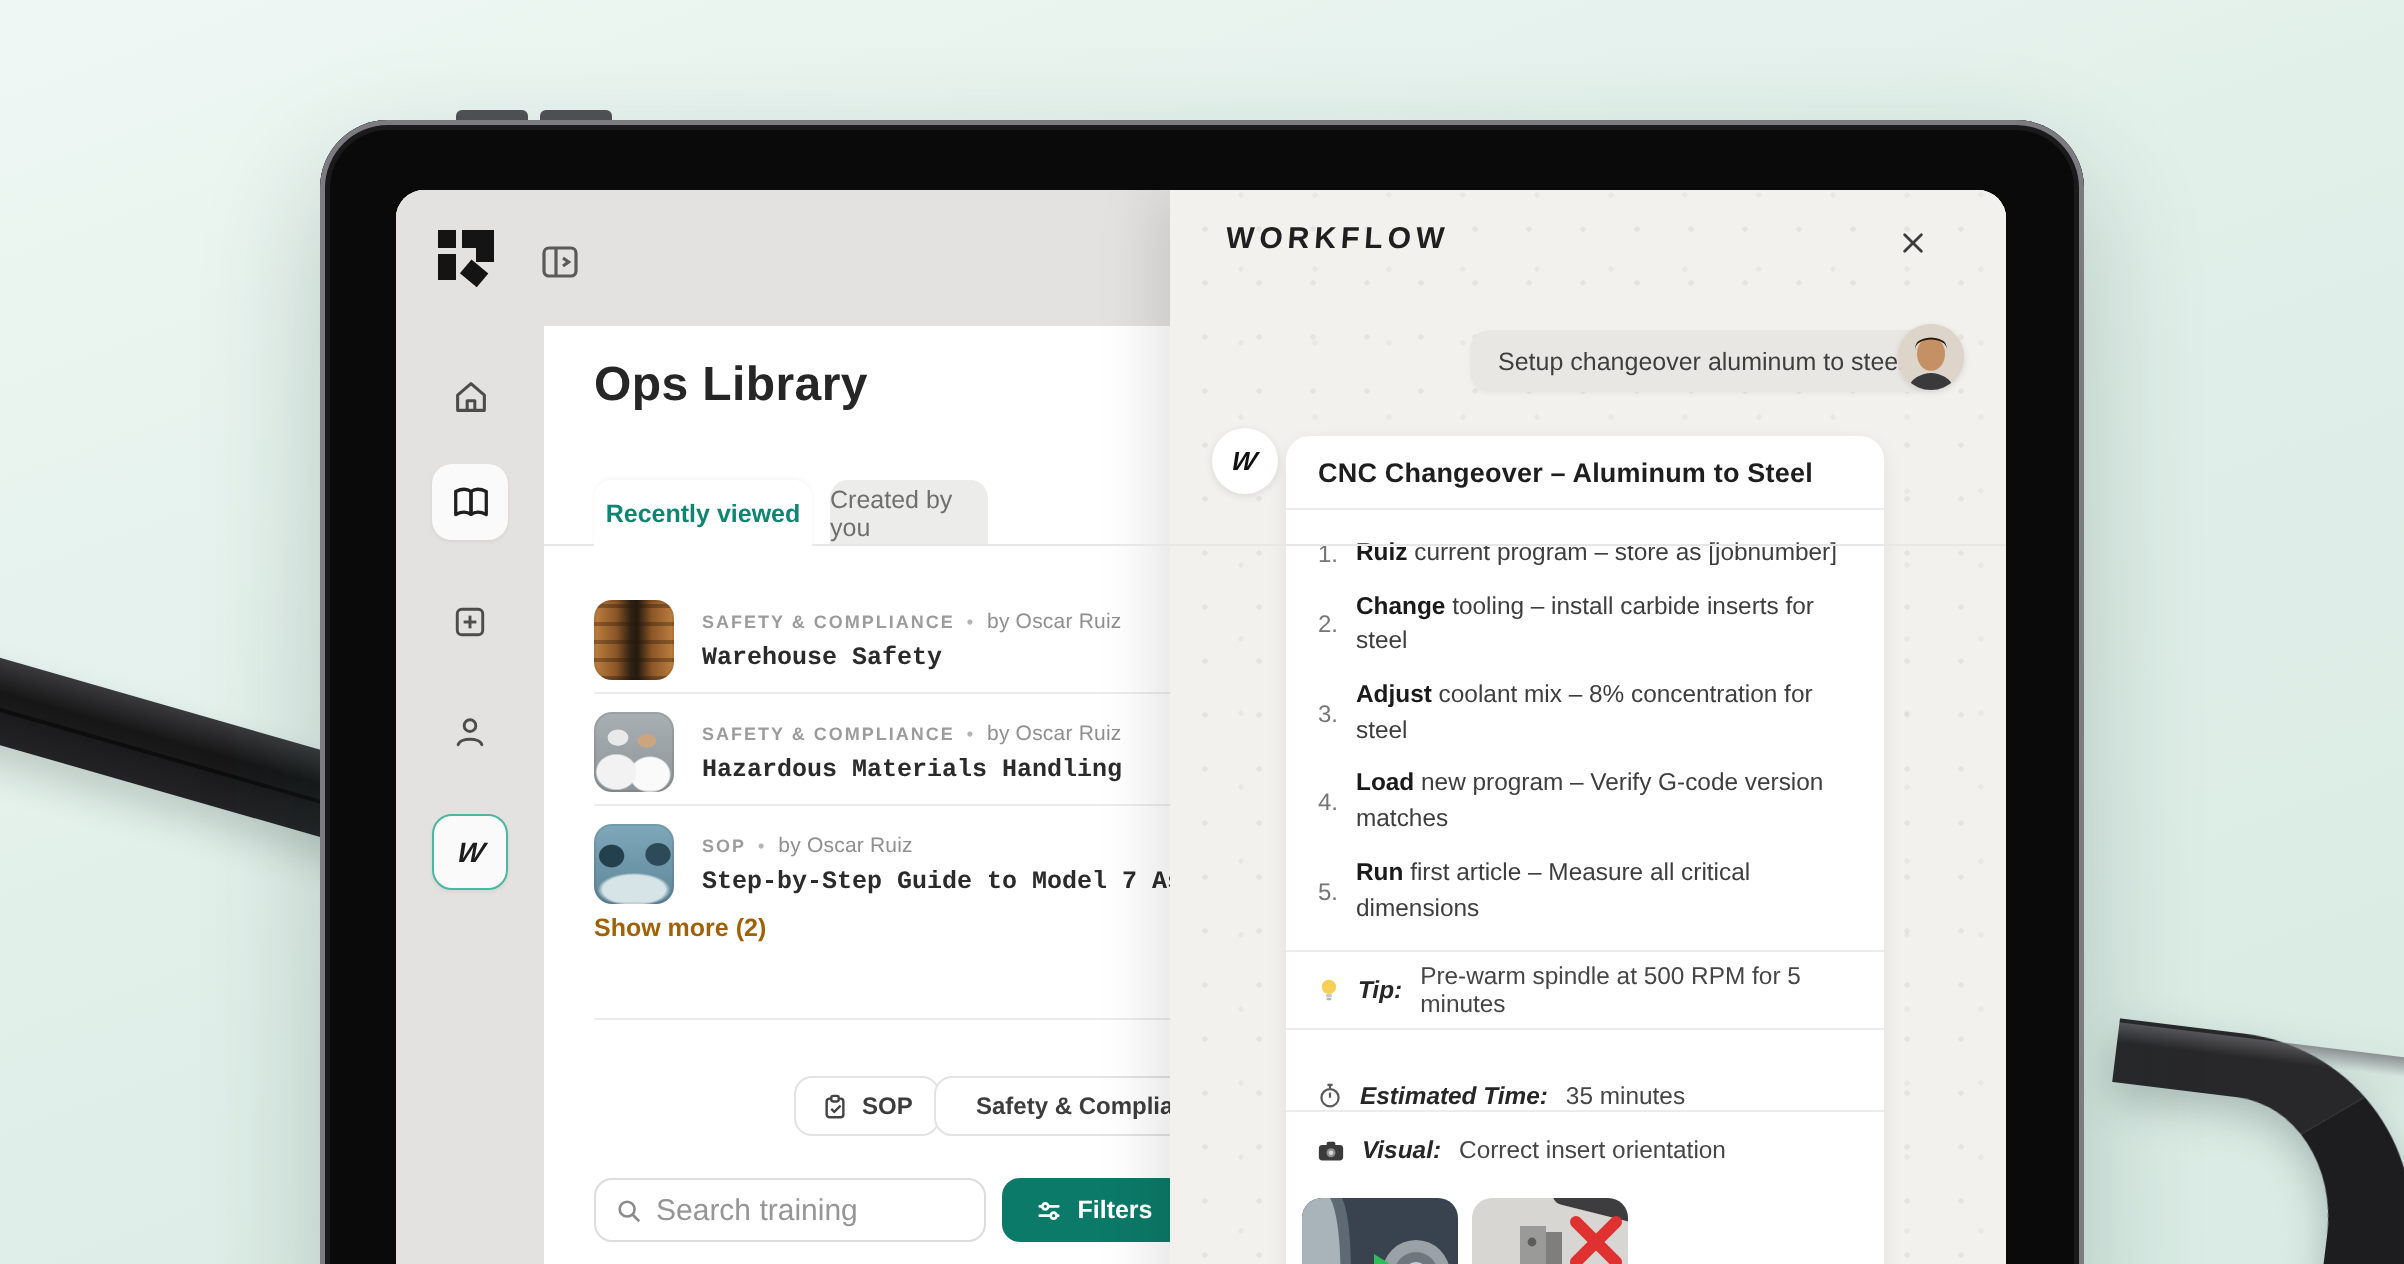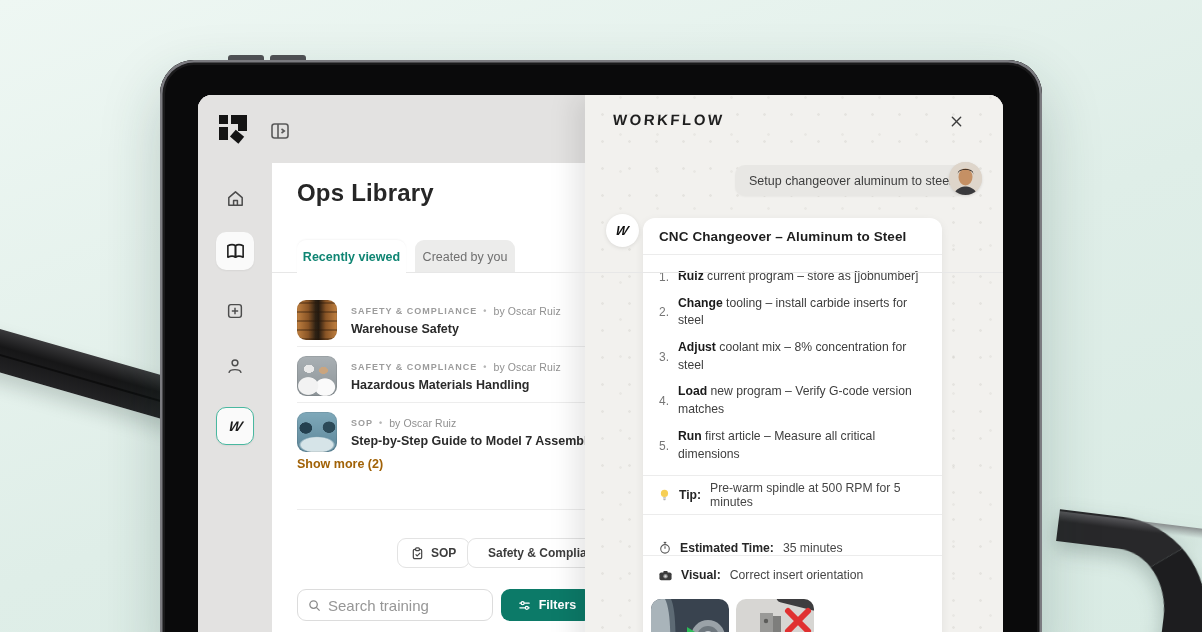--- a/index.html
+++ b/index.html
@@ -53,21 +53,21 @@
   .side-tile{ left:18px; width:38px; height:38px; border-radius:10px; background:#fafafa;
     display:flex; align-items:center; justify-content:center; cursor:pointer; box-shadow:0 1px 2px rgba(0,0,0,.06); }
   .side-tile.wf{ border:1px solid #49b8a0; }
   .wf-w{ font-weight:700; font-style:italic; font-size:14px; letter-spacing:-1px; color:#1c1c1c; transform:skewX(-12deg); }
 
   .page-title{ left:99px; top:84px; font-size:24px; font-weight:700; color:#262626; letter-spacing:.2px; }
 
   .tab{ top:145px; height:33px; border-radius:9px 9px 0 0; display:flex; align-items:center; justify-content:center;
     font-size:12.5px; font-weight:700; cursor:pointer; }
   .tab.active{ left:99px; width:109px; background:#fff; color:#0f8573; box-shadow:0 -1px 2px rgba(0,0,0,.04); z-index:3;text-align:center; }
-  .tab.inactive{ left:217px; width:100px; background:#ececeb; color:#6f6f6f; font-weight:400; }
+  .tab.inactive{ left:217px; width:79px; background:#ececeb; color:#6f6f6f; font-weight:400; }
   .tab-divider{ left:0; top:177px; width:731px; height:1px; background:#e7e7e7; z-index:2; }
 
   .row{ left:99px; width:480px; height:56px; display:flex; align-items:center; gap:14px; cursor:pointer; }
   .row-divider{ left:99px; width:480px; height:1px; background:#ededed; }
   .thumb{ width:40px; height:40px; border-radius:9px; flex:none; box-shadow:inset 0 0 0 1px rgba(0,0,0,.08); }
   .thumb.warehouse{
     background:
       repeating-linear-gradient(0deg, rgba(40,22,8,.35) 0 2px, transparent 2px 9px),
       linear-gradient(90deg,#c08040 0%,#8a5526 28%,#2f2214 46%,#241a10 54%,#8a5526 72%,#c08040 100%);
   }
@@ -82,21 +82,21 @@
   .thumb.assembly{
     background:
       radial-gradient(10px 9px at 22% 40%, #24404f 60%, transparent 66%),
       radial-gradient(10px 9px at 80% 38%, #2c4a58 60%, transparent 66%),
       radial-gradient(26px 12px at 50% 82%, #d6e4e8 60%, transparent 70%),
       linear-gradient(#7fa9ba,#5d8699);
   }
   .row-meta{ font-size:9px; font-weight:700; letter-spacing:1px; color:#9c9c9c; display:flex; align-items:center; gap:6px; }
   .row-meta .by{ font-weight:400; font-size:10.5px; letter-spacing:.1px; color:#909090; text-transform:none; }
   .row-meta .dot{ color:#b5b5b5; font-size:9px; }
-  .row-title{ font-size:12.5px; font-weight:700; color:#2b2b2b; margin-top:5px; }
+  .row-title{ font-size:12.5px; font-weight:700; color:#2b2b2b; margin-top:5px;font-family:Liberation Mono, monospace; }
 
   .show-more{ left:99px; top:362px; font-size:12.5px; font-weight:700; color:#a16207; cursor:pointer; }
   .section-divider{ left:99px; top:414px; width:632px; height:1px; background:#ececec; }
 
   .pill{ top:443px; height:30px; border-radius:9px; display:flex; align-items:center; gap:7px;
     padding:0 13px; font-size:12px; font-weight:600; cursor:pointer; white-space:nowrap; }
   .pill.active{ left:99px; background:#d9ece5; color:#0f8573; }
   .pill.ghost{ background:#fff; border:1px solid #e3e3e3; color:#3d3d3d; }
   .pill.p2{ left:199px; } .pill.p3{ left:269px; width:150px; overflow:hidden; }
 
@@ -134,21 +134,21 @@
     box-shadow:0 3px 10px rgba(0,0,0,.07); overflow:hidden; }
   .card-title{ padding:11px 16px 10px; font-size:13.5px; font-weight:700; color:#1e1e1e;
     border-bottom:1px solid #ececec; letter-spacing:.1px; }
   .steps{ padding:13px 14px 10px 10px; }
   .step{ display:flex; align-items:center; gap:9px; margin-bottom:9px; }
   .step-num{ flex:none; width:16px; text-align:right; font-size:12px; color:#767676; }
   .step-text{ font-size:12.2px; color:#3e3e3e; line-height:1.45; }
   .step-text b{ color:#1a1a1a; font-weight:700; }
   .card-divider{ height:1px; background:#ececec; }
   .info-row{ display:flex; align-items:center; gap:9px; min-height:38px; padding:0 16px; }
-  .info-row .lbl{ font-size:12.2px; font-weight:700; color:#262626; }
+  .info-row .lbl{ font-size:12.2px; font-weight:700; color:#262626;font-style:italic; }
   .info-row .val{ font-size:12.2px; color:#464646; }
   .visual-thumbs{ display:flex; gap:7px; padding:5px 8px 12px; }
   .vthumb{ width:78px; height:74px; border-radius:10px; overflow:hidden; flex:none; }
 </style>
 </head>
 <body>
 
 <div class="abs arm-left"></div>
 <div class="abs handle-right"></div>
 <div class="abs tab-btn-top" style="left:228px;width:36px;"></div>

